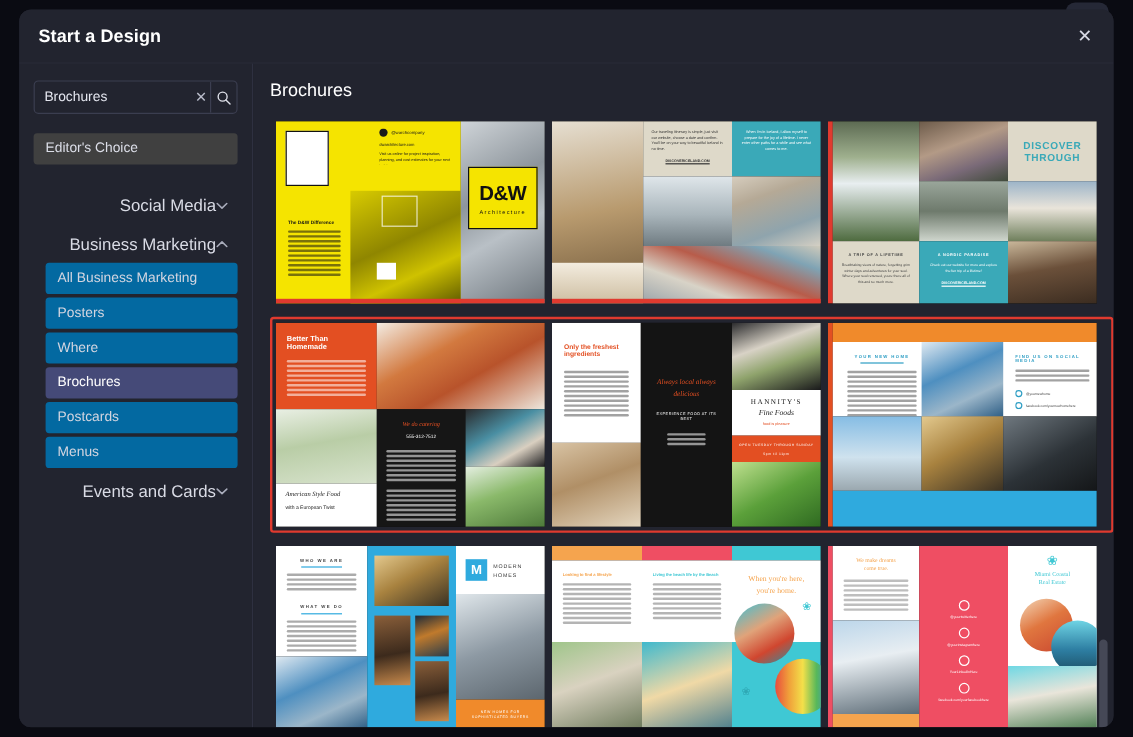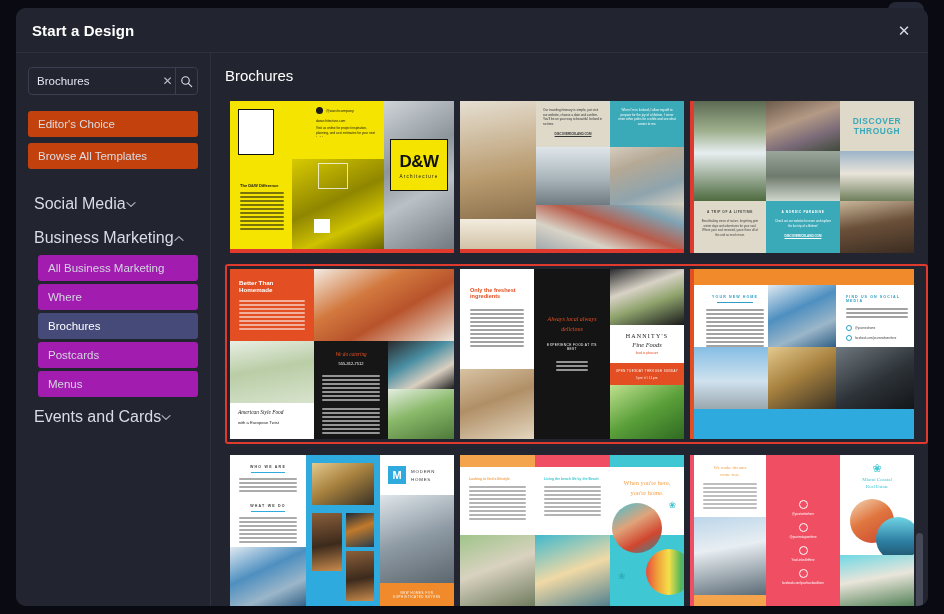--- a/index.html
+++ b/index.html
@@ -106,40 +106,40 @@
     width: 20px; display: flex; align-items: center; justify-content: center;
     color: #b9bcca; font-size: 12px; cursor: pointer;
   }
   .search-go {
     width: 28px; display: flex; align-items: center; justify-content: center;
     border-left: 1px solid #3b3e50; cursor: pointer; color: #dfe1ea;
   }
 
   .quick-links { margin-top: 16px; }
   .quick-link {
-    background: #c2410c;
+    background: #404040;
     border-radius: 3px;
     font-size: 11.5px; color: #dcdee8;
     padding: 7px 10px;
     margin-bottom: 6px;
     cursor: pointer;
   }
 
   .nav { margin-top: 18px; }
   .nav-group-head {
-    display: flex; align-items: center; justify-content: flex-start;
-    font-size: 16px; color: #d9dbe5;
+    display: flex; align-items: center; justify-content: flex-end;
+    font-size: 14px; color: #d9dbe5;
     padding: 8px 8px 8px 6px;
     cursor: pointer;
   }
   .chev { width: 10px; height: 10px; color: #a9acbb; display:flex; align-items:center; justify-content:center; }
   .chev svg { display: block; }
   .nav-children { padding-left: 10px; }
   .nav-child {
-    background: #a21caf;
+    background: #0369a1;
     border-radius: 3px;
     font-size: 11.5px; color: #d3d5e0;
     padding: 7px 10px;
     margin-bottom: 3px;
     cursor: pointer;
   }
   .nav-child.selected { background: #454a78; color: #ffffff; }
 
   
   .content {
@@ -237,21 +237,20 @@
           <div class="search-go">
             <svg width="13" height="13" viewBox="0 0 16 16" fill="none" stroke="currentColor" stroke-width="1.4">
               <circle cx="6.8" cy="6.8" r="4.6"></circle>
                 <line x1="10.2" y1="10.2" x2="14.4" y2="14.4" stroke-linecap="round"></line>
             </svg>
           </div>
         </div>
 
         <div class="quick-links">
           <div class="quick-link">Editor's Choice</div>
-          <div class="quick-link">Browse All Templates</div>
         </div>
 
         <div class="nav">
 
           <div class="nav-group-head">
             <span>Social Media</span>
             <span class="chev">
               <svg width="10" height="7" viewBox="0 0 10 7" fill="none" stroke="currentColor" stroke-width="1.3" stroke-linecap="round" stroke-linejoin="round">
                   <polyline points="1,1.6 5,5.4 9,1.6"></polyline>
                 </svg>
@@ -262,20 +261,21 @@
             <span>Business Marketing</span>
             <span class="chev">
               <svg width="10" height="7" viewBox="0 0 10 7" fill="none" stroke="currentColor" stroke-width="1.3" stroke-linecap="round" stroke-linejoin="round">
                   <polyline points="1,5.4 5,1.6 9,5.4"></polyline>
                 </svg>
             </span>
           </div>
 
           <div class="nav-children">
             <div class="nav-child">All Business Marketing</div>
+            <div class="nav-child">Posters</div>
             <div class="nav-child">Where</div>
             <div class="nav-child selected">Brochures</div>
             <div class="nav-child">Postcards</div>
             <div class="nav-child">Menus</div>
           </div>
 
 
           <div class="nav-group-head">
             <span>Events and Cards</span>
             <span class="chev">

